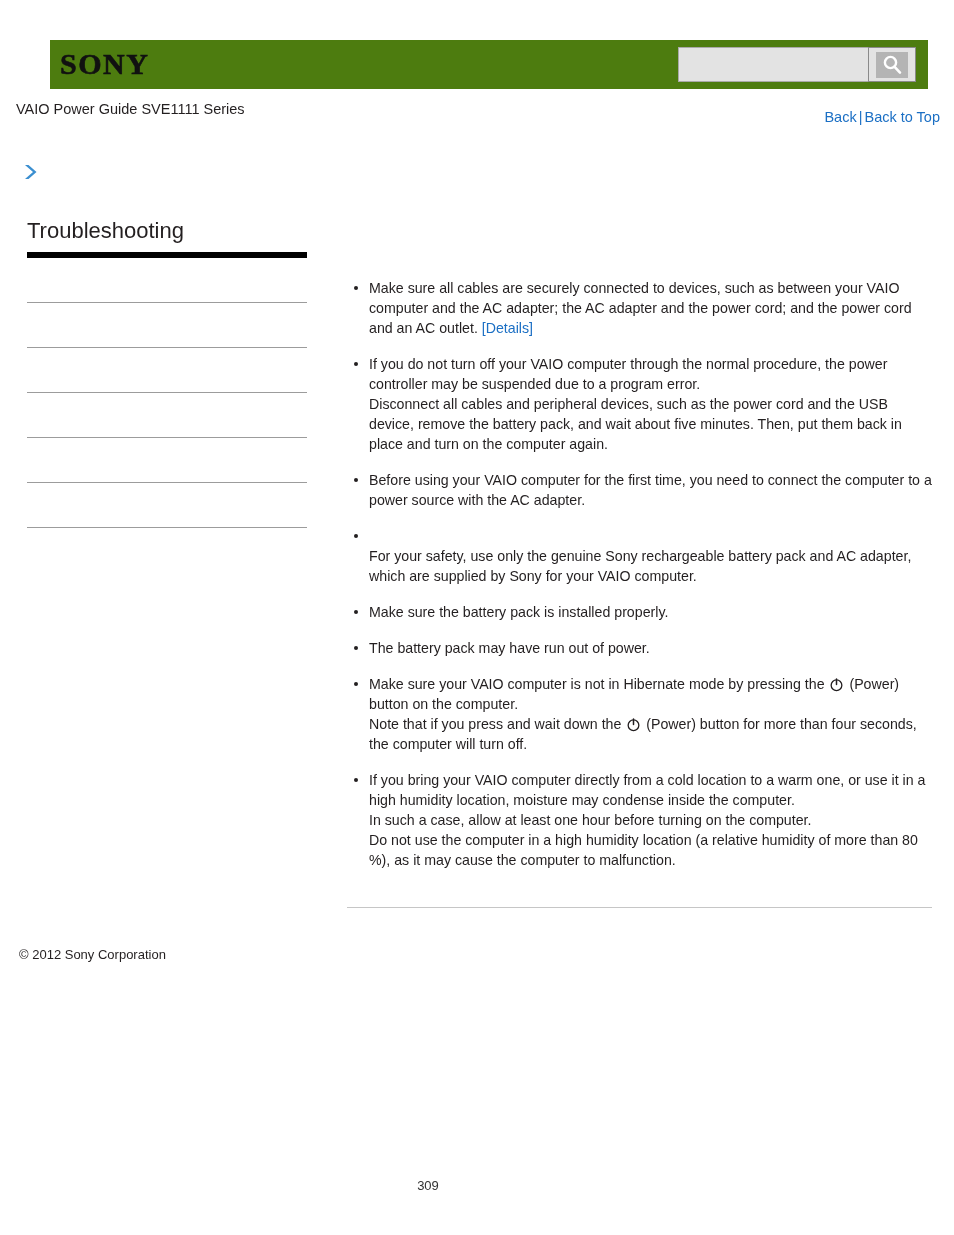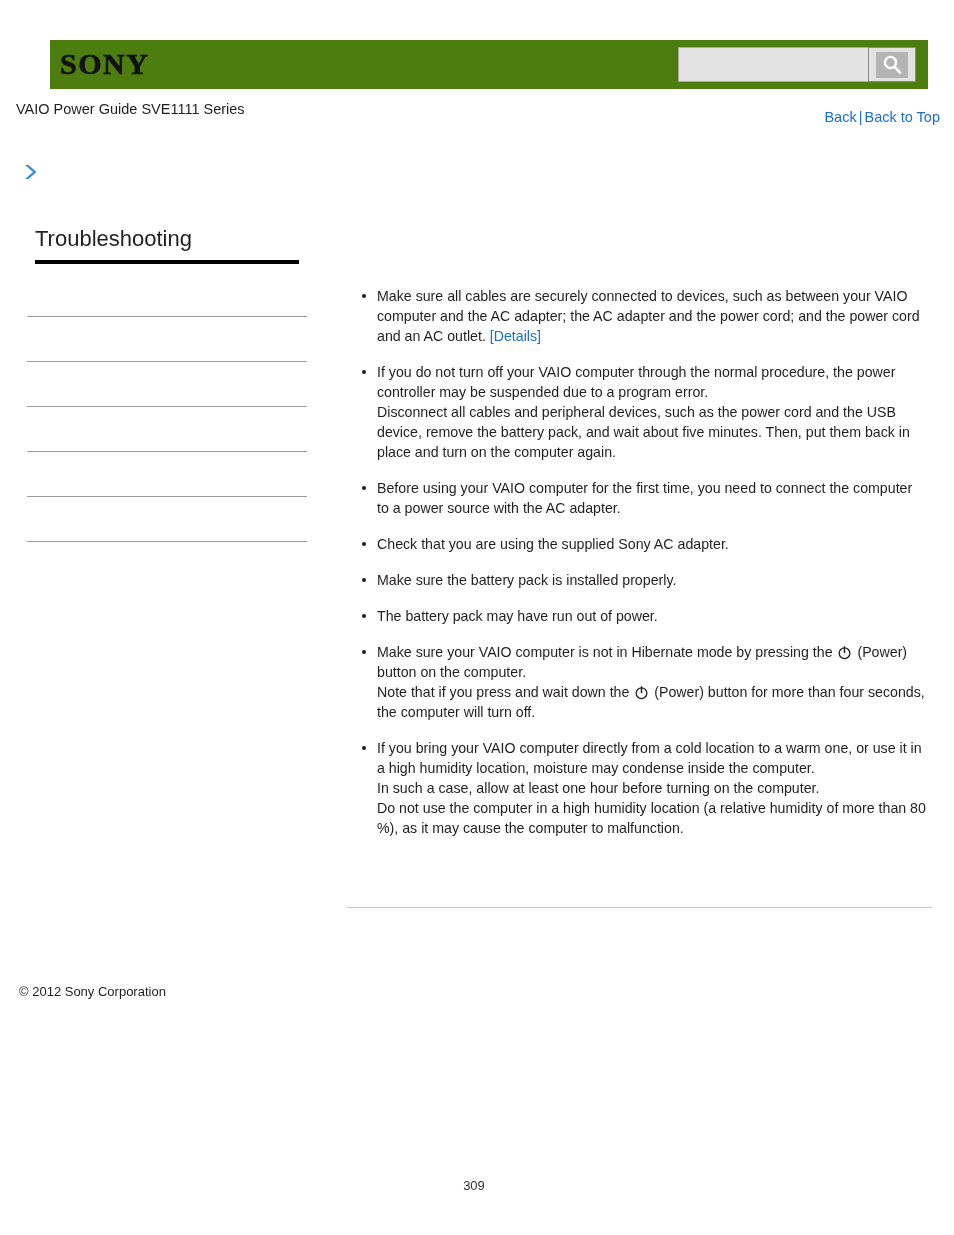--- a/index.html
+++ b/index.html
@@ -134,24 +134,24 @@
   .sidebar {
     position: absolute;
     left: 27px;
     top: 218px;
     width: 280px;
   }
   .sidebar-title {
     font-size: 22px;
     font-weight: normal;
     color: #231f20;
-    margin: 8px;
+    margin: 0;
     padding: 0 0 8px 0;
     line-height: 26px;
-    border-bottom: 4px solid #000000;
+    border-bottom: 6px solid #000000;
   }
   .sidebar-item {
     height: 45px;
     border-bottom: 1px solid #9c9c9c;
     box-sizing: border-box;
     font-size: 13px;
     color: #231f20;
     display: flex;
     align-items: center;
     overflow: hidden;
@@ -160,21 +160,21 @@
 
   
   .content {
     position: absolute;
     left: 347px;
     top: 278px;
     width: 588px;
   }
   ul.bullets {
     list-style: none;
-    margin: 8px;
+    margin: 0;
     padding: 0;
   }
   ul.bullets > li {
     position: relative;
     padding-left: 22px;
     margin-bottom: 16px;
     font-size: 14.2px;
     line-height: 20px;
     color: #231f20;
   }
@@ -213,31 +213,29 @@
   }
 
   
   .copyright {
     position: absolute;
     left: 19px;
     top: 947px;
     font-size: 13px;
     color: #231f20;
     white-space: nowrap;
-    margin-top: 37px;
   }
   .page-number {
     position: absolute;
     left: 0;
     top: 1178px;
     width: 856px;
     text-align: center;
     font-size: 13px;
     color: #333333;
-    margin-left: 46px;
   }
 </style>
 </head>
 <body>
 
 <div class="header-bar">
   <div class="sony-logo">SONY</div>
 
   <div class="search-wrap">
     <input class="search-input" type="text" placeholder="" style="">
@@ -288,21 +286,21 @@
   <div class="sidebar-item">
       <span></span>
     </div>
 </div>
 
 <div class="content">
   <ul class="bullets" id="bullet-list">
       <li><span>Make sure all cables are securely connected to devices, such as between your VAIO computer and the AC adapter; the AC adapter and the power cord; and the power cord and an AC outlet. </span><a class="details-link" href="#">[Details]</a></li>
       <li><span>If you do not turn off your VAIO computer through the normal procedure, the power controller may be suspended due to a program error.</span><br><span>Disconnect all cables and peripheral devices, such as the power cord and the USB device, remove the battery pack, and wait about five minutes. Then, put them back in place and turn on the computer again.</span></li>
       <li><span>Before using your VAIO computer for the first time, you need to connect the computer to a power source with the AC adapter.</span></li>
-      <li><span>Check that you are using the supplied Sony AC adapter.</span><br></li>
+      <li><br><span>For your safety, use only the genuine Sony rechargeable battery pack and AC adapter, which are supplied by Sony for your VAIO computer.</span></li>
       <li><span>Make sure the battery pack is installed properly.</span></li>
       <li><span>The battery pack may have run out of power.</span></li>
       <li><span>Make sure your VAIO computer is not in Hibernate mode by pressing the </span><span class="pwr"><svg width="15" height="15" viewBox="0 0 16 16" aria-hidden="true">
             <circle cx="8" cy="8.8" r="5.7" fill="none" stroke="#231f20" stroke-width="1.4"></circle>
             <line x1="8" y1="2.2" x2="8" y2="8" stroke="#231f20" stroke-width="1.6" stroke-linecap="round"></line>
           </svg></span><span> (Power) button on the computer.</span><br><span>Note that if you press and wait down the </span><span class="pwr"><svg width="15" height="15" viewBox="0 0 16 16" aria-hidden="true">
             <circle cx="8" cy="8.8" r="5.7" fill="none" stroke="#231f20" stroke-width="1.4"></circle>
             <line x1="8" y1="2.2" x2="8" y2="8" stroke="#231f20" stroke-width="1.6" stroke-linecap="round"></line>
           </svg></span><span> (Power) button for more than four seconds, the computer will turn off.</span></li>
       <li><span>If you bring your VAIO computer directly from a cold location to a warm one, or use it in a high humidity location, moisture may condense inside the computer.</span><br><span>In such a case, allow at least one hour before turning on the computer.</span><br><span>Do not use the computer in a high humidity location (a relative humidity of more than 80 %), as it may cause the computer to malfunction.</span></li>

